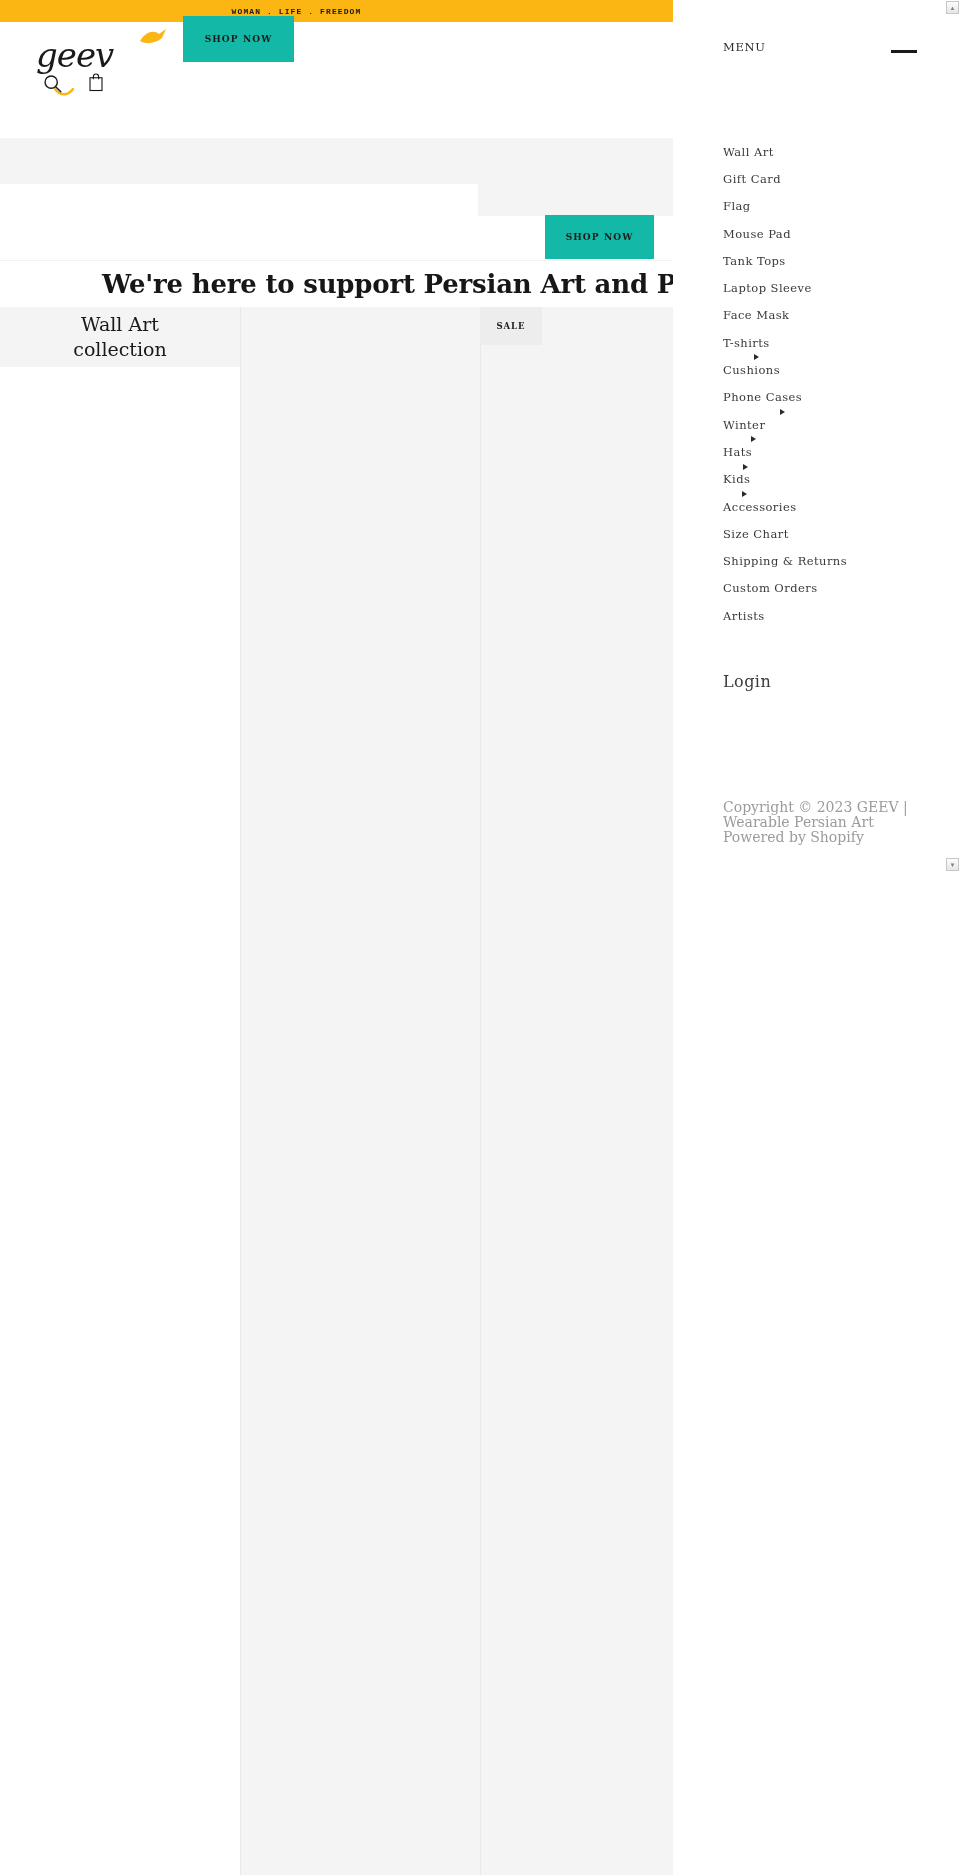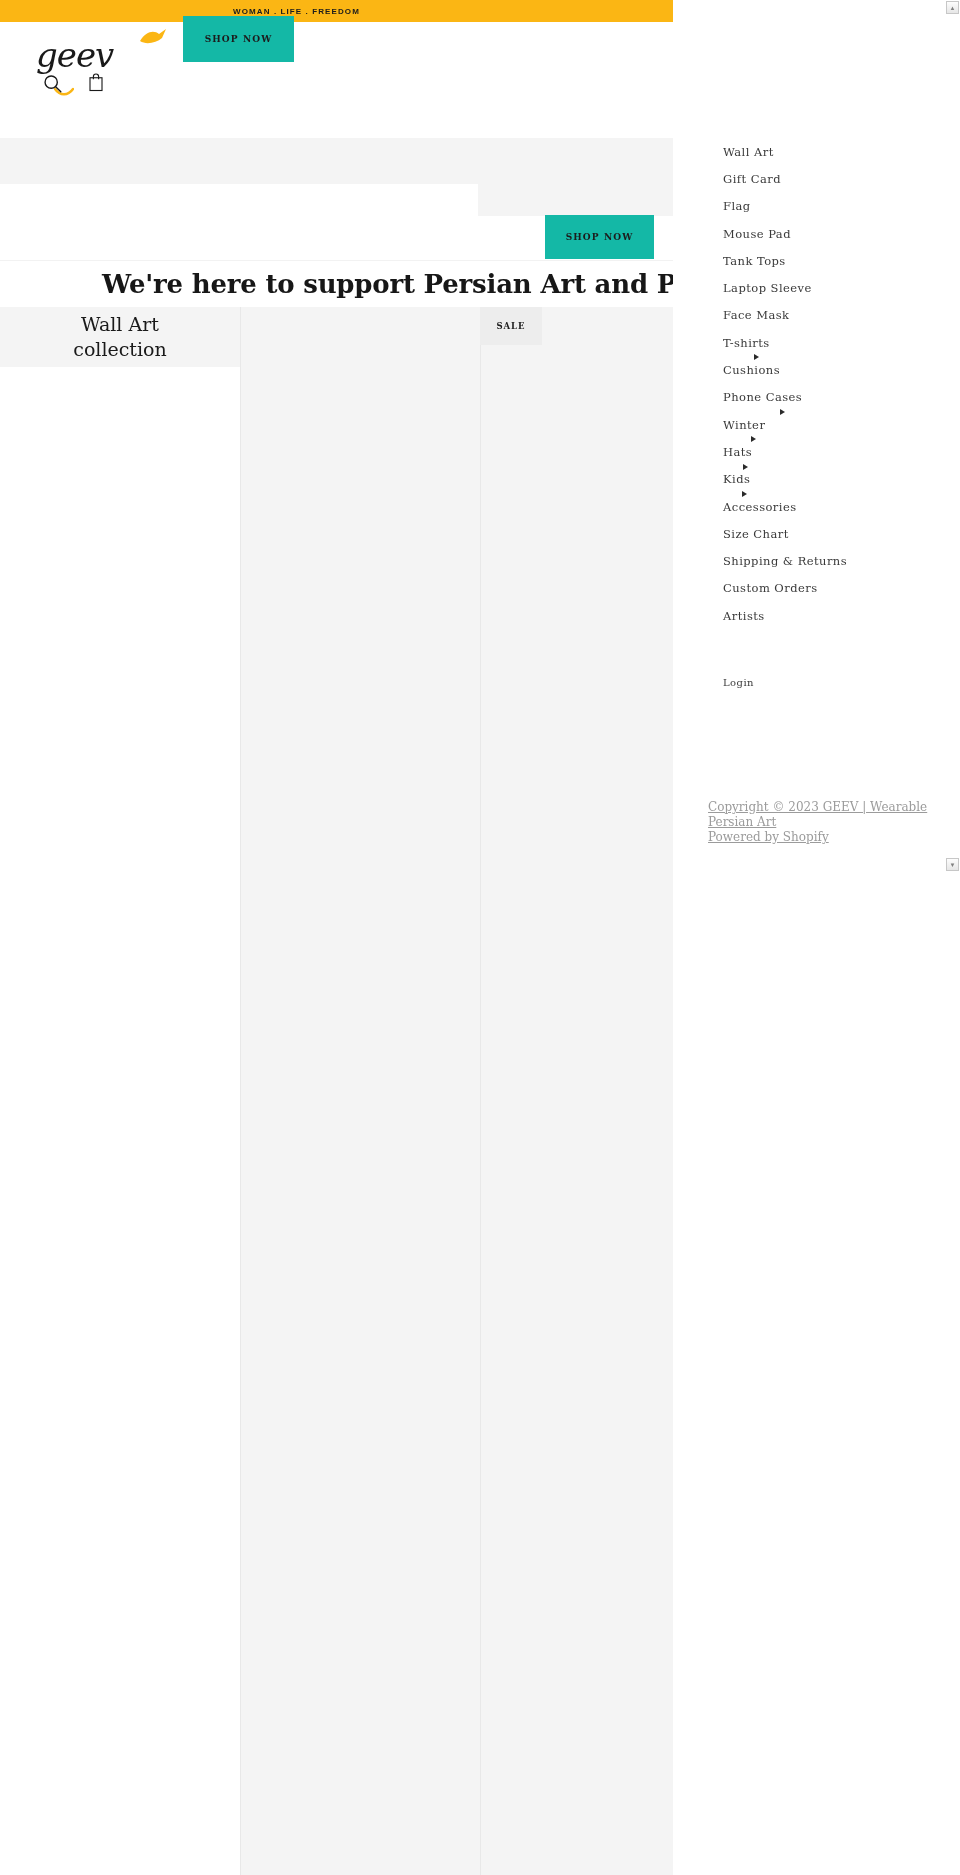--- a/index.html
+++ b/index.html
@@ -26,21 +26,21 @@
     position: absolute;
     left: 0; top: 0;
     width: 673px;
     height: 22px;
     background: #fbb614;
     display: flex;
     align-items: center;
     justify-content: center;
   }
   .announce-text {
-    font-family: Liberation Sans, sans-serif;
+    font-family: Liberation Mono, monospace;
     font-size: 8px;
     font-weight: 700;
     letter-spacing: 1.1px;
     color: #1c1c1c;
     white-space: nowrap;
     transform: translateX(-40px);
   }
 
   
   .site-header {
@@ -301,37 +301,36 @@
     cursor: pointer;
   }
 
   .menu-account {
     position: absolute;
     left: 50px;
     top: 672px;
   }
   .menu-account-link {
     font-family: "DejaVu Serif", serif;
-    font-size: 10px;
+    font-size: 16px;
     letter-spacing: 0.45px;
     color: #3a3a3a;
     text-decoration: none;
     cursor: pointer;
   }
 
   .menu-footer {
     position: absolute;
-    left: 35px;
+    left: 50px;
     top: 800px;
     width: 230px;
     font-family: "DejaVu Serif", serif;
-    font-size: 12px;
+    font-size: 14px;
     line-height: 15px;
     color: #9b9b9b;
-    text-decoration: underline;
   }
   .menu-footer a {
     color: #9b9b9b;
     text-decoration: none;
     cursor: pointer;
   }
 
   
   .vscroll-track {
     position: absolute;
@@ -454,20 +453,26 @@
       <span>collection</span>
     </div>
 
     <div class="sale-badge">SALE</div>
   </section>
 
   <div class="right-col-fill"></div>
 
   <aside class="menu-drawer">
 
+    <div class="menu-drawer-top">
+      <span class="menu-label">MENU</span>
+      <button class="menu-close" aria-label="Close menu">
+        <span class="bar"></span>
+      </button>
+    </div>
 
     <ul class="menu-list">
       <li class="menu-item">
         <a class="menu-item-link">Wall Art</a>
       </li>
       <li class="menu-item">
         <a class="menu-item-link">Gift Card</a>
       </li>
       <li class="menu-item">
         <a class="menu-item-link">Flag</a>

